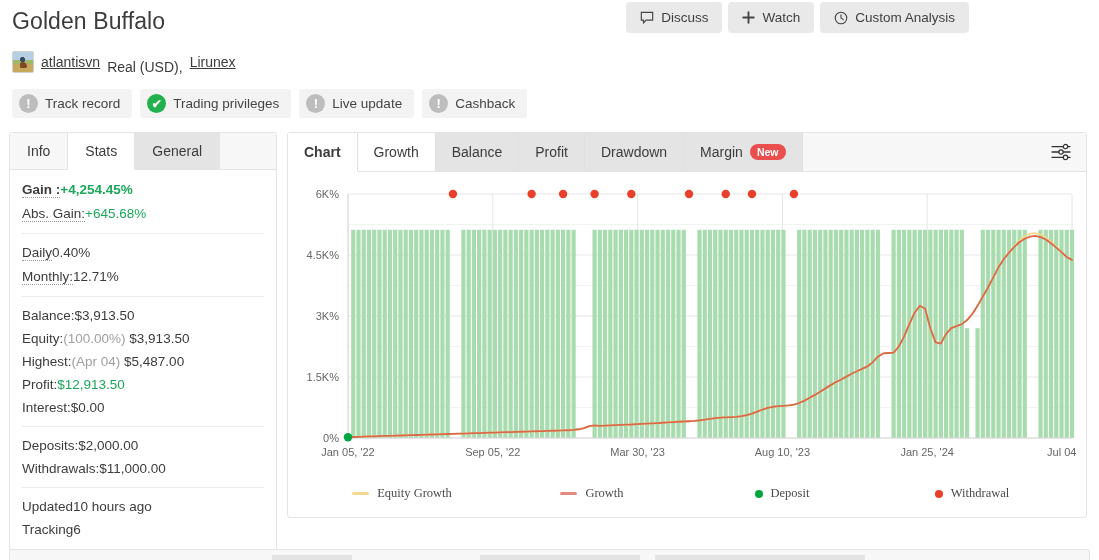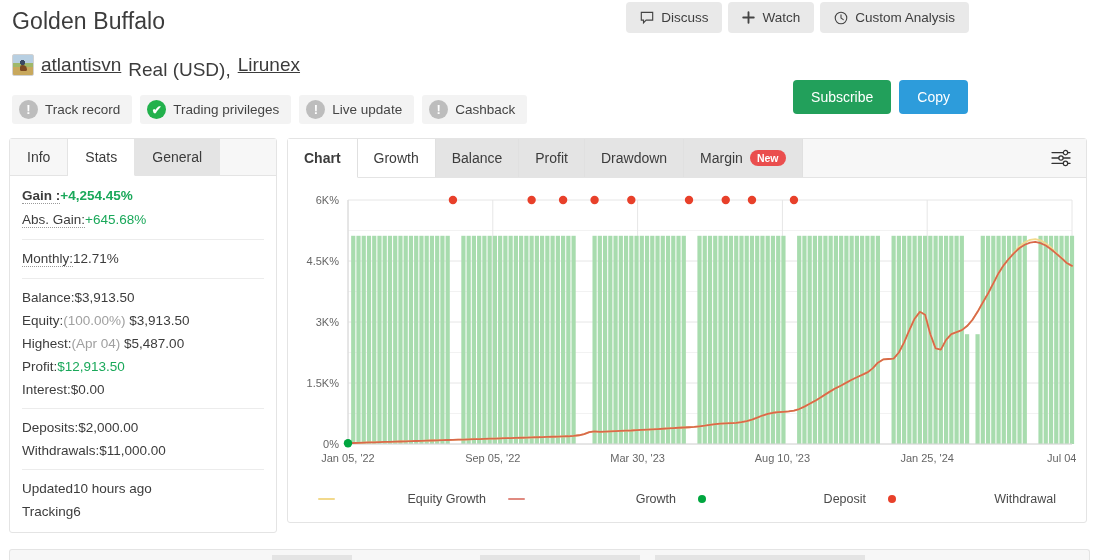--- a/index.html
+++ b/index.html
@@ -14,21 +14,21 @@
   .page { position: relative; width: 977px; height: 560px; background:#fff; }
 
   
   .hdr { position:relative; padding: 6px 10px 0 10px; }
   .title {
     font-size: 23px; font-weight: 400; color: #3c3c3c;
     letter-spacing: .1px; margin: 0 0 0 2px; line-height: 30px;
   }
   .acct-row {
     display:flex; align-items:center; gap:7px;
-    margin: 12px 0 0 2px; font-size: 19px; color:#3c3c3c;text-align:right;
+    margin: 12px 0 0 2px; font-size: 14px; color:#3c3c3c;text-align:right;
   }
   .avatar {
     width: 22px; height: 22px; border-radius: 2px; flex: 0 0 22px;
     background:
       radial-gradient(circle at 48% 38%, #3b4a63 0 16%, transparent 17%),
       linear-gradient(#b7cfe2 0 42%, #9fb86a 42% 62%, #c8a85c 62% 100%);
     border: 1px solid #d2d2d2;
     position: relative; overflow:hidden;
   }
   .avatar:after{
@@ -111,21 +111,21 @@
     font-weight:bold; border-radius:9px; padding: 2px 7px; margin-left:7px;
     vertical-align: 1px;
     text-align: right;
   }
   .gear-wrap { margin-left:auto; display:flex; align-items:center; padding: 0 14px; cursor:pointer; }
 
   .chart-box { padding: 8px 10px 6px 8px; }
   .chart-svg { display:block; }
 
   .legend { display:flex; gap:0; padding: 6px 0 10px 0; font-size:12.5px; color:#4a4a4a; }
-  .lg { display:flex; align-items:center; gap:8px; width: 190px; justify-content:space-between; padding-left: 22px;}
+  .lg { display:flex; align-items:center; gap:8px; width: 190px; justify-content:center; padding-left: 22px; font-family: Liberation Serif, serif;}
   .lg-line { width:17px; height:2.5px; border-radius:2px; }
   .lg-dot { width:8px; height:8px; border-radius:50%; }
 
   .bottom-strip { position:absolute; left:9px; top:549px; width:1081px; height:11px;
                   background:#f7f7f7; border:1px solid #e4e4e4; border-bottom:none; border-radius:3px 3px 0 0; }
   .bs-seg { position:absolute; top:5px; height:7px; background:#e4e4e4; }
 </style>
 </head>
 <body>
 
@@ -175,24 +175,20 @@
       </button>
       <button class="pill">
         <svg width="14" height="14" viewBox="0 0 16 16">
           <circle cx="8" cy="8" r="6.6" fill="none" stroke="#444" stroke-width="1.25"></circle>
           <path d="M8 4.3V8l2.6 1.8" fill="none" stroke="#444" stroke-width="1.25" stroke-linecap="round"></path>
         </svg>
         <span>Custom Analysis</span>
       </button>
     </div>
 
-    <div class="cta-row">
-      <button class="btn-cta btn-sub">Subscribe</button>
-      <button class="btn-cta btn-copy">Copy</button>
-    </div>
   </div>
 
   <div class="main">
 
     <div class="card left">
       <div class="tabs-left">
         <div class="ltab">Info</div>
         <div class="ltab active">Stats</div>
         <div class="ltab grey">General</div>
       </div>
@@ -202,20 +198,24 @@
         <div class="srow">
           <span class="skey dotted bold">Gain :</span>
           <span class="sval green">+4,254.45%</span>
         </div>
         <div class="srow">
           <span class="skey dotted">Abs. Gain:</span>
           <span class="sval green-n">+645.68%</span>
         </div>
         <div class="sep"></div>
 
+        <div class="srow">
+          <span class="skey dotted">Daily</span>
+          <span class="sval">0.40%</span>
+        </div>
         <div class="srow">
           <span class="skey dotted">Monthly:</span>
           <span class="sval">12.71%</span>
         </div>
         <div class="sep"></div>
 
         <div class="srow">
           <span class="skey">Balance:</span>
           <span class="sval">$3,913.50</span>
         </div>

